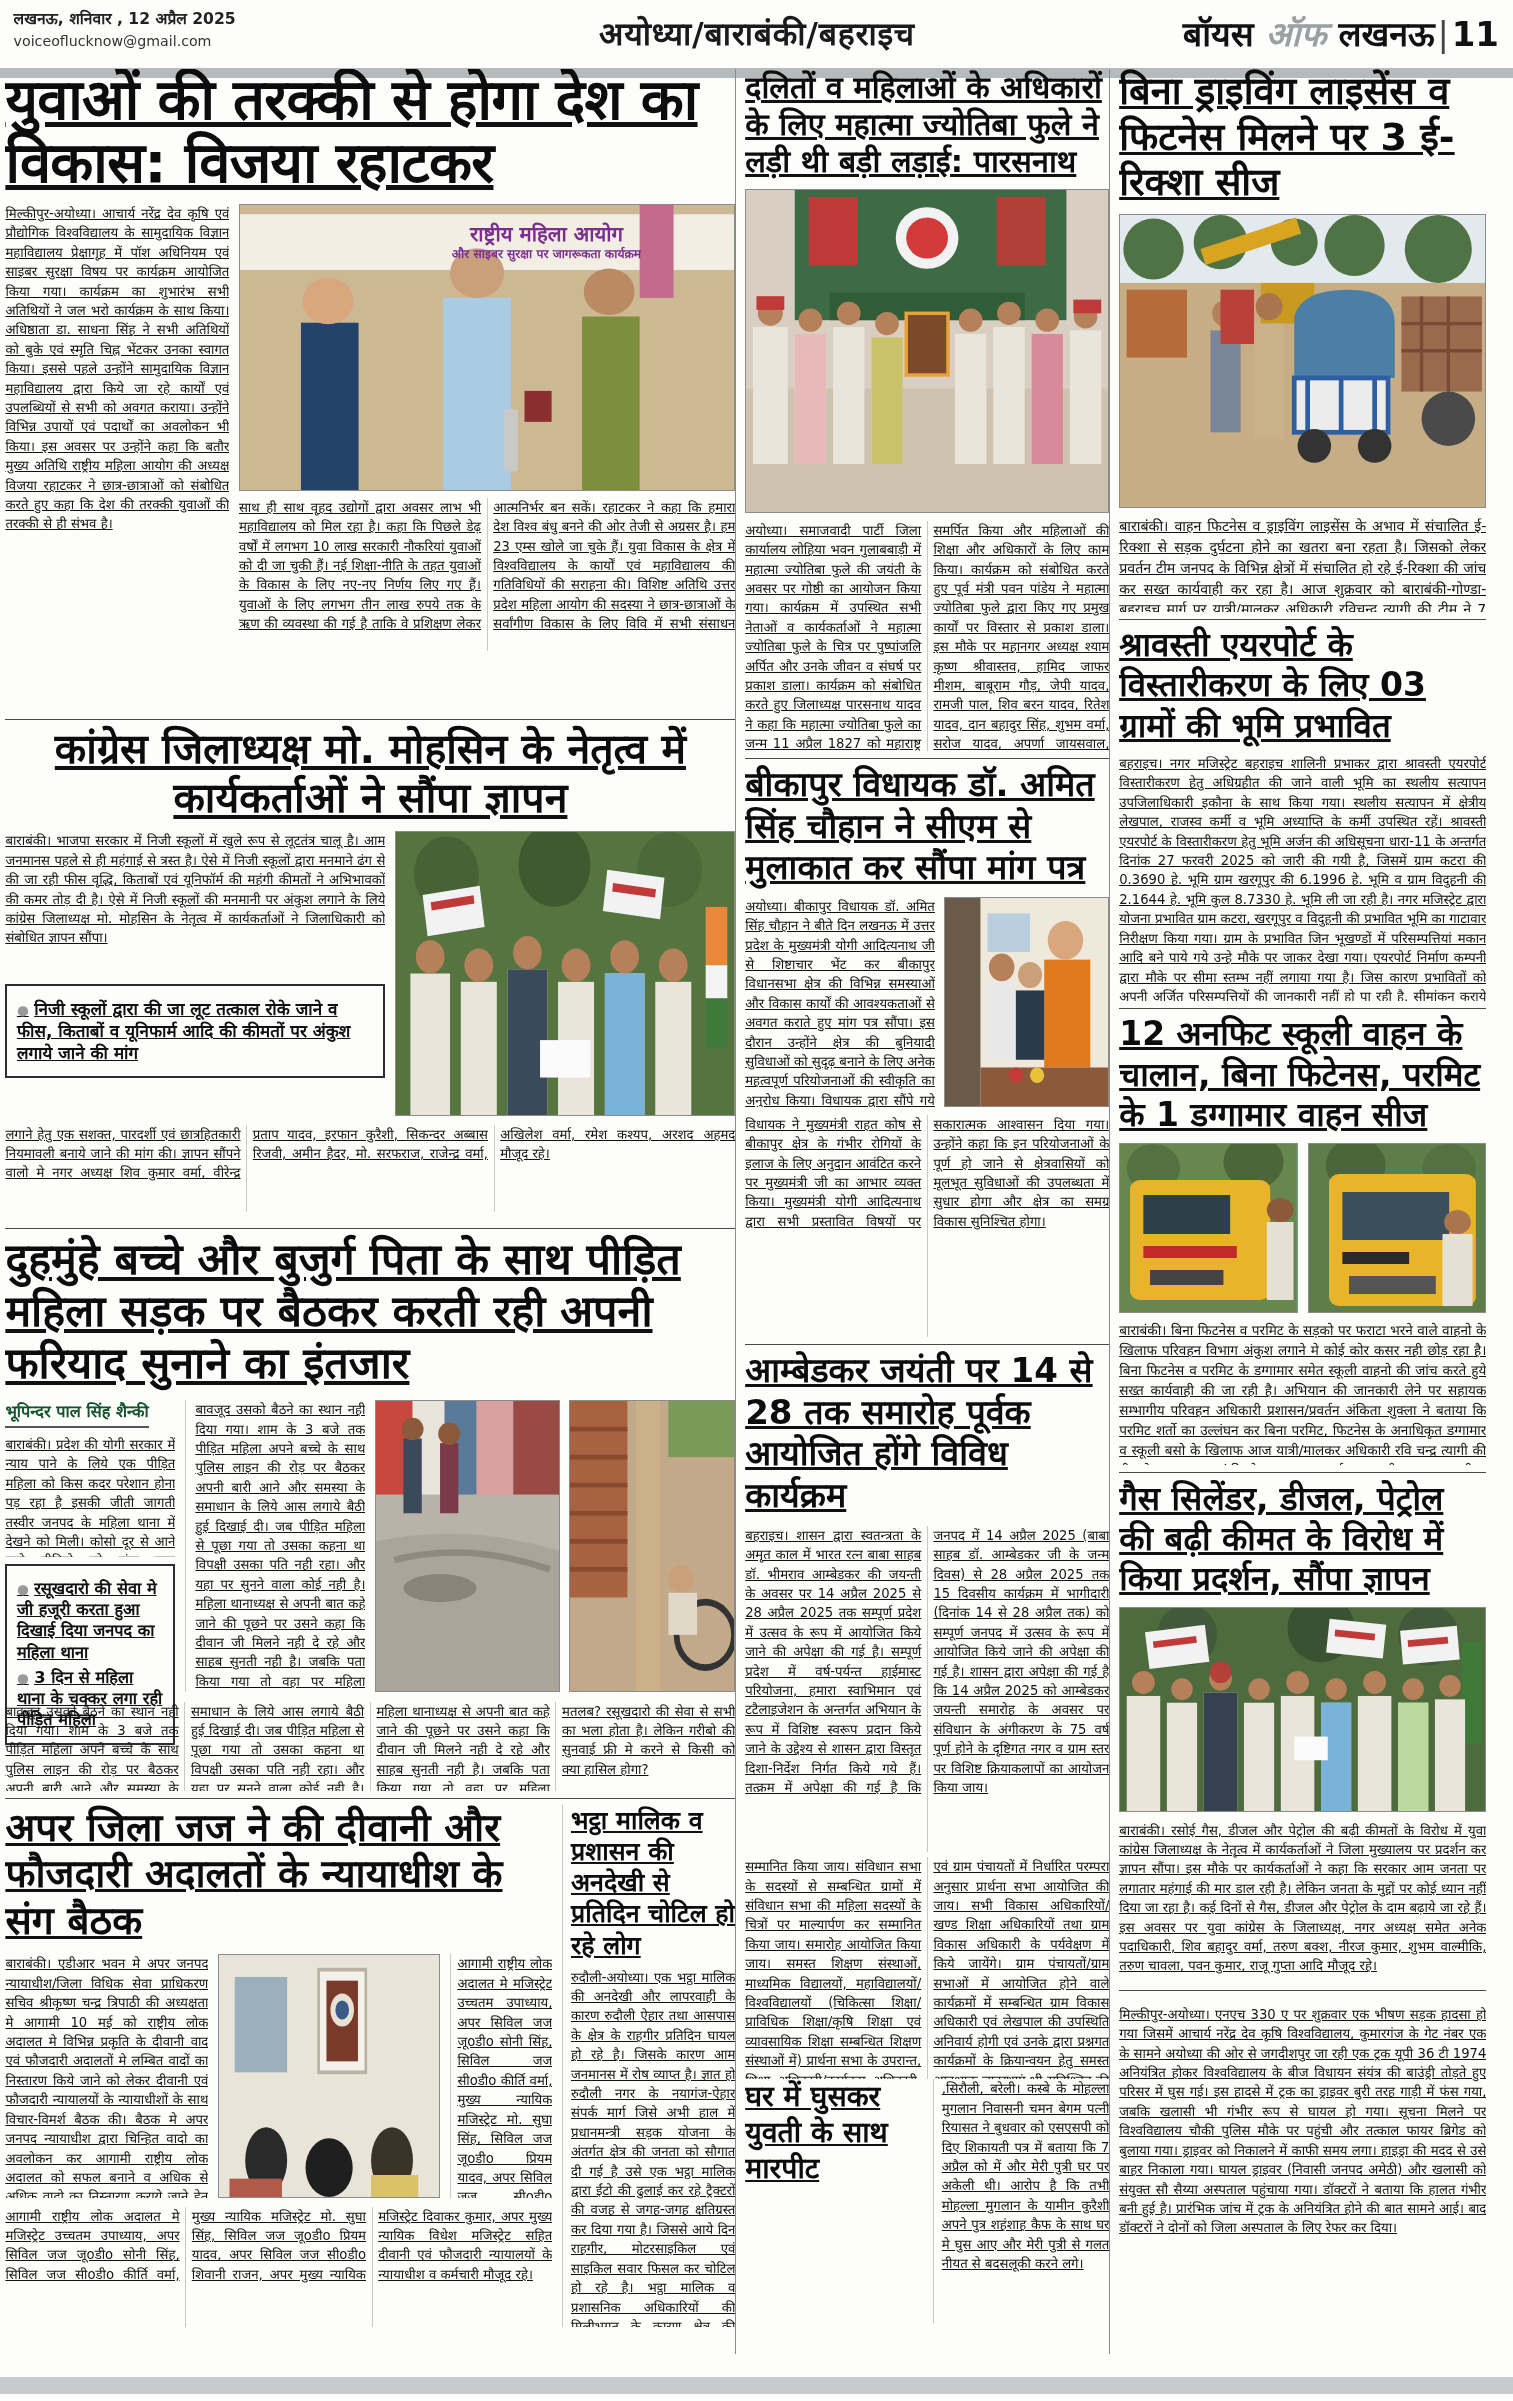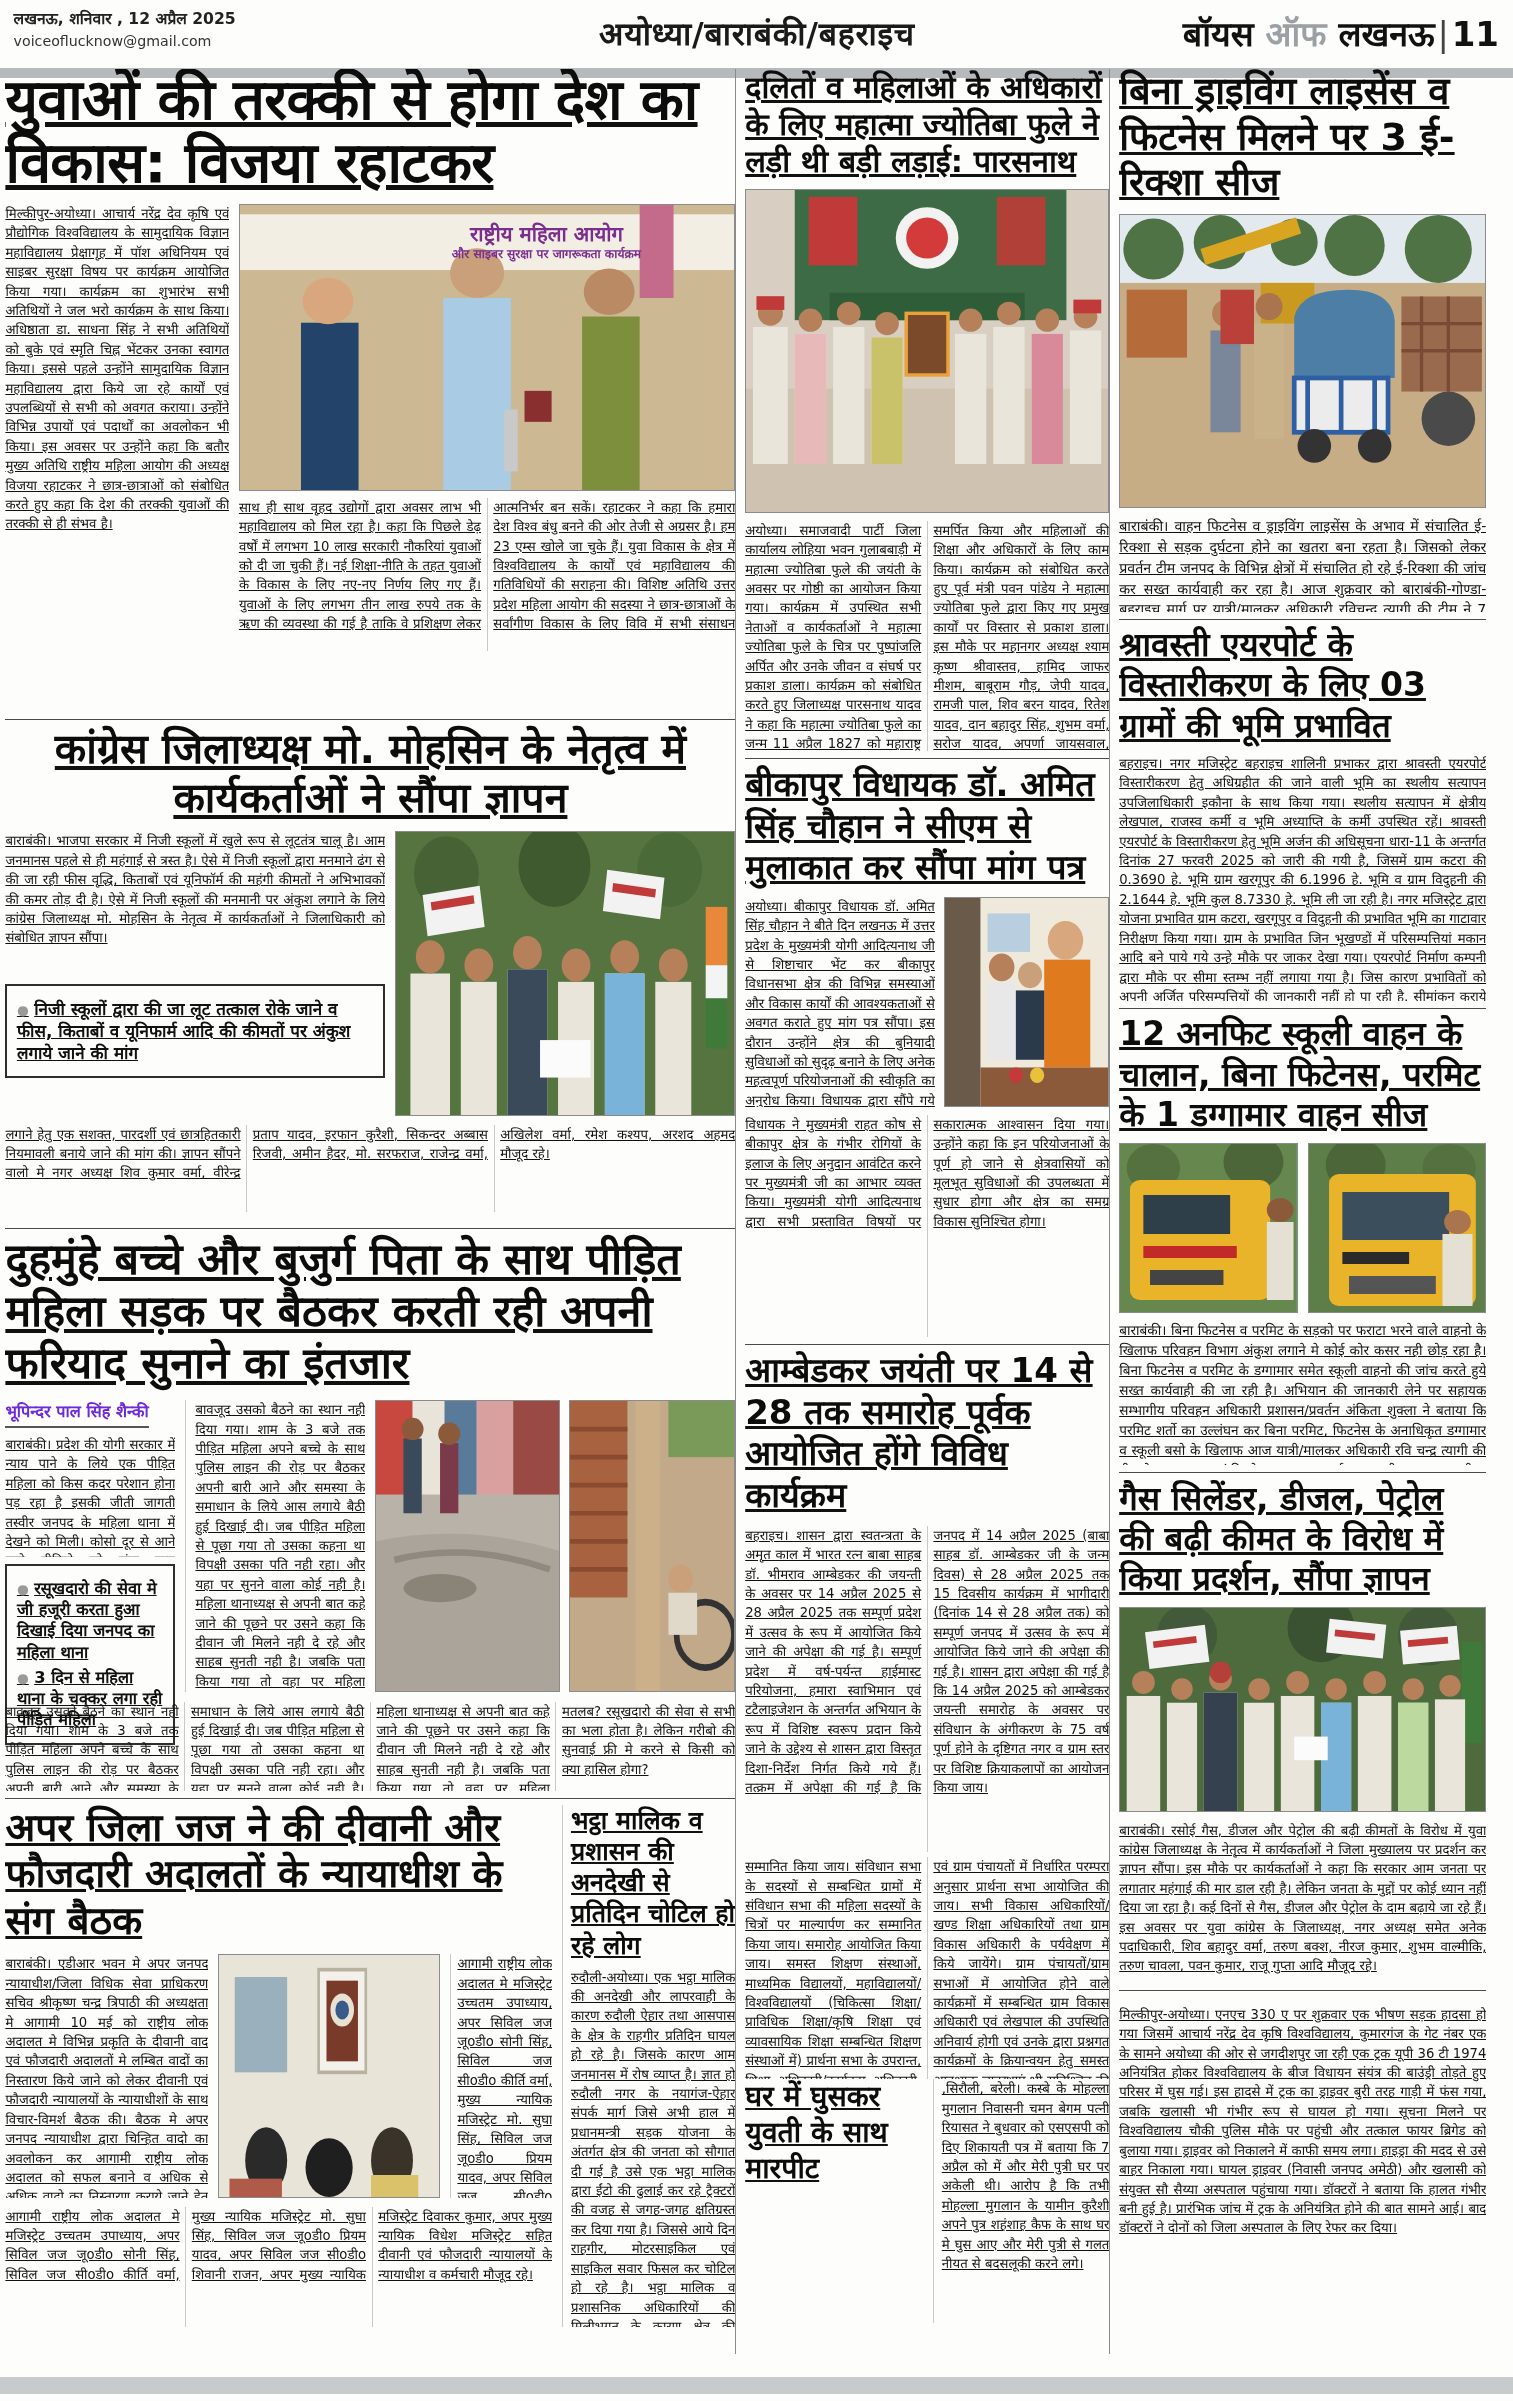--- a/index.html
+++ b/index.html
@@ -6,21 +6,21 @@
   .page{position:relative;width:1514px;height:2401px;background:#fdfdfb;margin:0 auto;
         font-family:"DejaVu Sans","Liberation Sans",sans-serif;color:#111;overflow:hidden;}
   
   .masthead{position:absolute;top:0;left:0;right:0;height:68px;}
   .mast-left{position:absolute;top:8.1px;left:13.6px;line-height:1.5;}
   .mast-date{font-size:15.6px;font-weight:bold;color:#222;}
   .mast-email{font-size:14.2px;color:#333;}
   .mast-center{position:absolute;top:11px;left:0;right:0;text-align:center;
                font-size:32px;font-weight:900;letter-spacing:0.7px;color:#1a1a1a;}
   .mast-right{position:absolute;top:9.5px;right:15px;font-size:34px;font-weight:900;white-space:nowrap;}
-  .mast-right .w2{color:#9aa0a3;}
+  .mast-right .w2{color:#9aa0a3;font-style:italic;}
   .mast-right .pipe{font-weight:400;color:#444;padding:0 2.7px;}
   .grayband{position:absolute;top:68px;left:0;right:0;height:10.2px;background:#b7babc;}
   .bottomband{position:absolute;bottom:6.8px;left:0;right:0;height:17.6px;background:#c8cbcd;}
   
   .content{position:absolute;top:69px;left:5.4px;width:1503px;height:2285px;
            display:grid;grid-template-columns:730px 374px 377px;text-decoration:underline;}
   .region{overflow:hidden;}
   .region.mid,.region.right{border-left:1.4px solid #8a8a8a;padding-left:8.8px;}
   .art{overflow:hidden;position:relative;}
   .rule{border-top:1.4px solid #4a4a4a;margin:6.8px 0 5.4px 0;}
@@ -32,21 +32,21 @@
   .h-sm{font-size:27px;line-height:1.25;}
   .body{font-size:13.2px;line-height:1.47;text-align:justify;color:#141414;}
   .cols2{column-count:2;column-gap:12.2px;column-rule:0.7px solid #c9c9c9;}
   .cols3{column-count:3;column-gap:12.2px;column-rule:0.7px solid #c9c9c9;}
   .cols4{column-count:4;column-gap:12.2px;column-rule:0.7px solid #c9c9c9;}
   .photo{border:0.7px solid #8b8b8b;background:#5eead4;position:relative;overflow:hidden;}
   .photo svg{display:block;width:100%;height:100%;}
   .banner-overlay{position:absolute;top:6%;left:26%;right:2%;color:#7a2e8e;font-weight:900;
                   font-size:20.3px;line-height:1.25;text-align:center;}
   .banner-overlay .b2{font-size:12.2px;display:block;}
-  .byline{font-size:16.3px;font-weight:bold;color:#6d28d9;border-bottom:2.7px solid #555;
+  .byline{font-size:16.3px;font-weight:bold;color:#14532d;border-bottom:2.7px solid #555;
           display:inline-block;padding-bottom:4.1px;margin-bottom:6.8px;}
   .bulletbox{border:2px solid #2e2e2e;padding:8.1px 9.5px;margin:5.4px 0;}
   .bulletbox .bl{font-size:19px;font-weight:bold;line-height:1.3;text-align:center;margin:4.1px 0;position:relative;}
   .bulletbox .bl::before{content:"●";color:#9a9a9a;font-size:13.6px;margin-right:5.4px;}
   .flexrow{display:flex;gap:9.5px;}
 </style>
 </head>
 <body>
 
 <div class="page">

